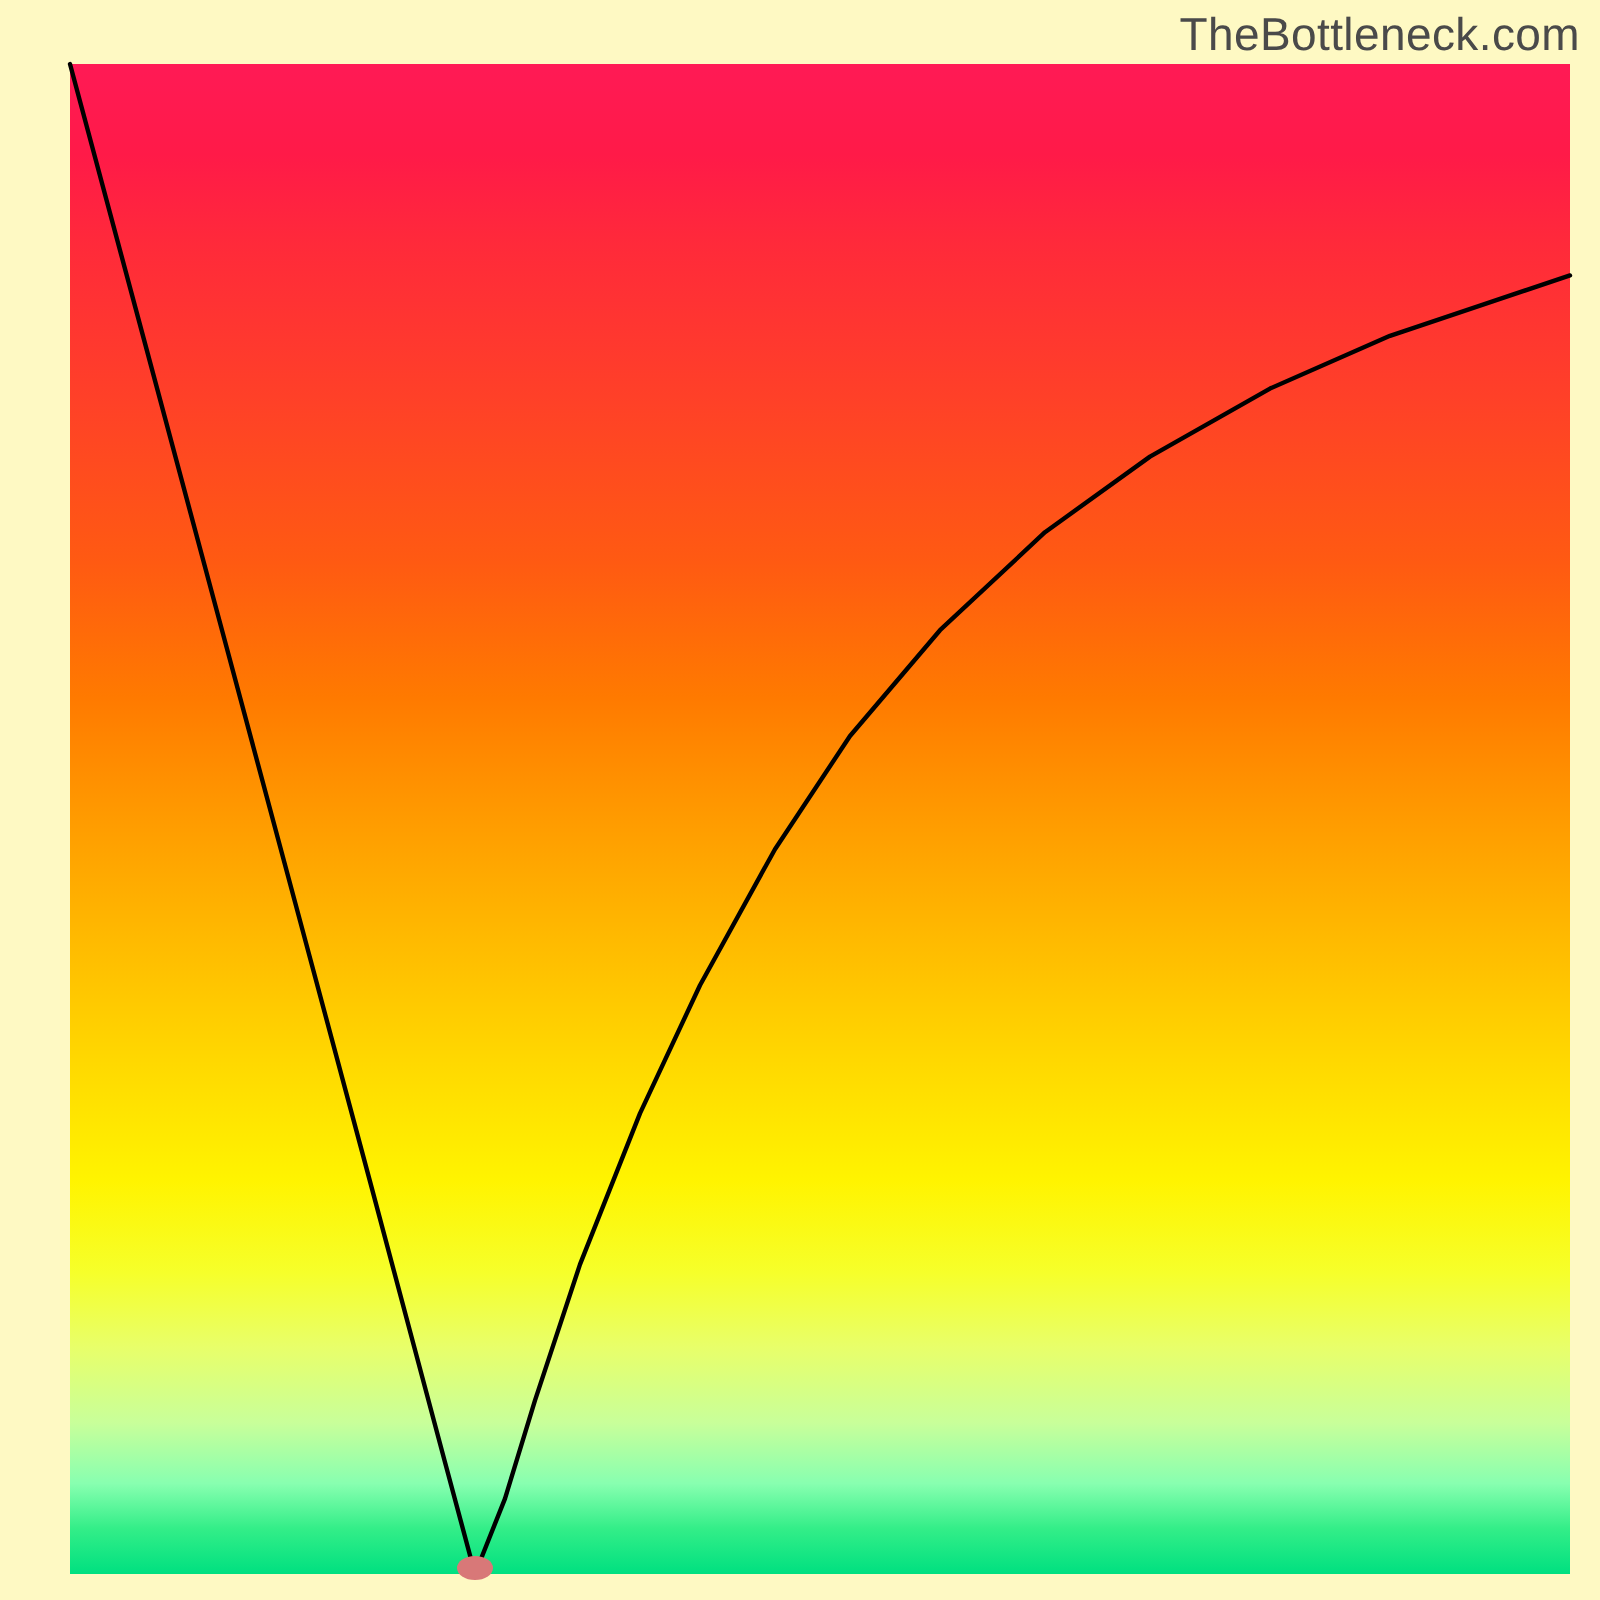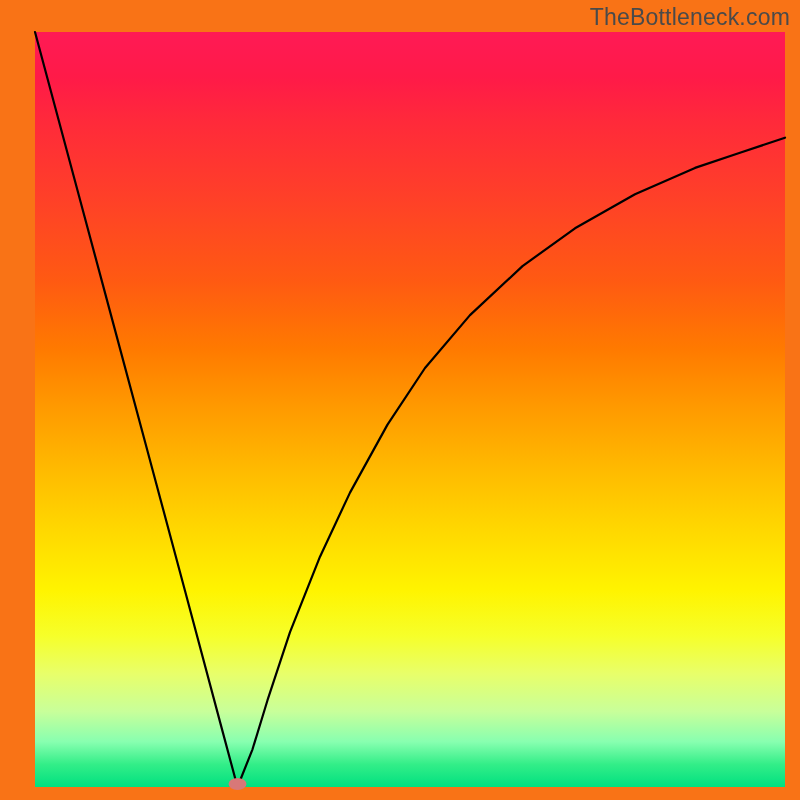--- a/index.html
+++ b/index.html
@@ -8,21 +8,21 @@
     width: 800px;
     height: 800px;
     overflow: hidden;
     background: #000;
     font-family: Arial, Helvetica, sans-serif;
   }
   .frame {
     position: relative;
     width: 800px;
     height: 800px;
-    background: #f97316;
+    background: #fef9c3;
   }
   .watermark {
     position: absolute;
     top: 4px;
     right: 10px;
     font-size: 23px;
     font-weight: 500;
     color: #4a4a4a;
     letter-spacing: 0.2px;
     z-index: 5;

